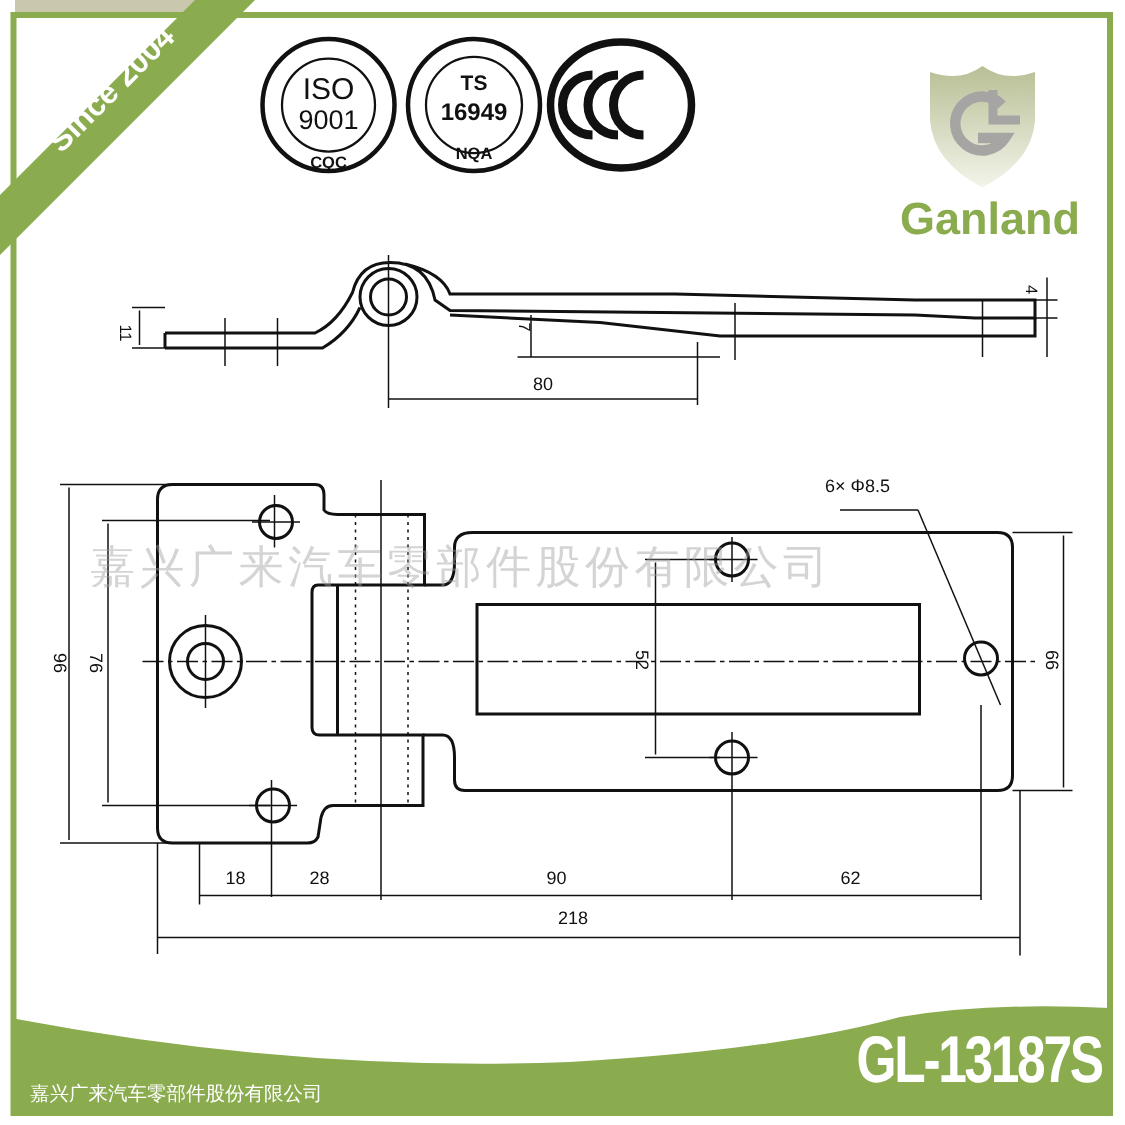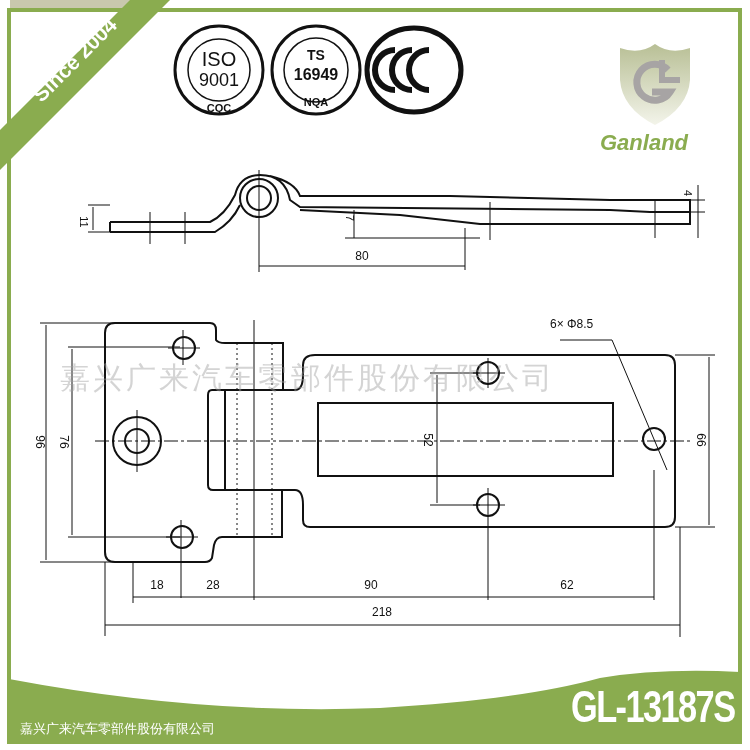--- a/index.html
+++ b/index.html
@@ -2,21 +2,21 @@
 <html><head>
 <meta charset="utf-8">
 <style>
   html, body { margin:0; padding:0; background:#ffffff; }
   body { width:750px; height:750px; position:relative; overflow:hidden; font-family:"Liberation Sans", sans-serif; }
   .frame { position:absolute; left:0; top:0; width:750px; height:750px; }
   svg text { font-family:"Liberation Sans", sans-serif; }
   .watermark { position:absolute; left:60px; top:358px; font-size:30px; color:rgba(160,160,160,0.45); letter-spacing:3px; font-family:"DejaVu Sans", sans-serif; white-space:nowrap; }
   .footer-cn { position:absolute; left:20px; top:720px; font-size:13px; color:#ffffff; font-family:"DejaVu Sans", sans-serif; }
   .part-no { position:absolute; right:16px; top:682px; font-size:44px; font-weight:bold; color:#ffffff; font-family:"Liberation Sans", sans-serif; letter-spacing:-2px; transform:scaleX(0.78); transform-origin:right center; }
-  .brand-name { position:absolute; left:600px; top:130px; font-size:22px; font-weight:bold; color:#8aac4f; font-family:"Liberation Sans", sans-serif;font-style:italic; }
+  .brand-name { position:absolute; left:600px; top:130px; font-size:30px; font-weight:bold; color:#8aac4f; font-family:"Liberation Sans", sans-serif; }
   .since { position:absolute; left:-10px; top:48px; font-size:21px; font-weight:bold; color:#ffffff; transform:rotate(-45deg); transform-origin:center; width:170px; text-align:center; }
 </style>
 </head>
 <body>
 
 <svg class="frame" width="750" height="750" viewBox="0 0 750 750" xmlns="http://www.w3.org/2000/svg">
 
   <rect x="10" y="0" width="150" height="10" fill="#c9c8ae"></rect>
 
   <rect x="9" y="10" width="731" height="732" fill="none" stroke="#8aac4f" stroke-width="4"></rect>

